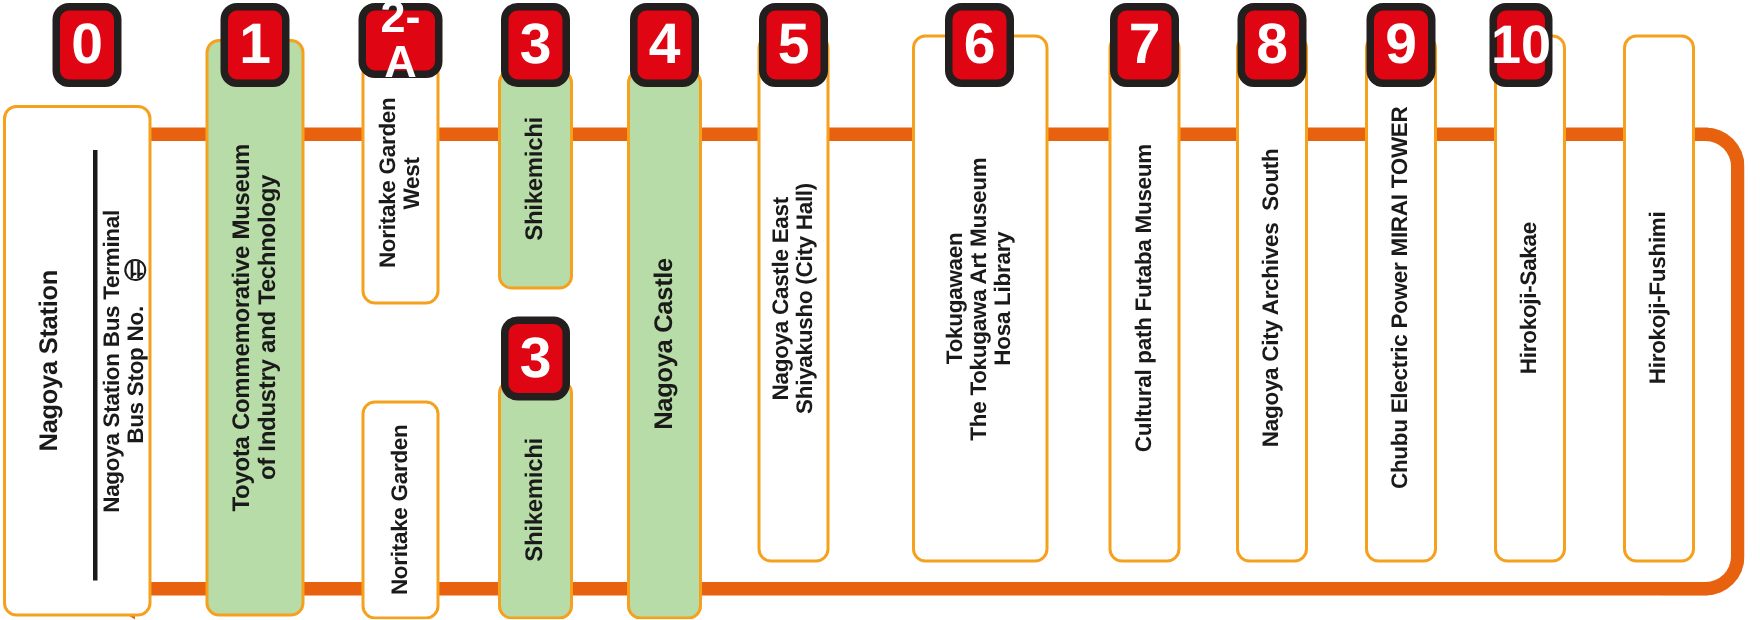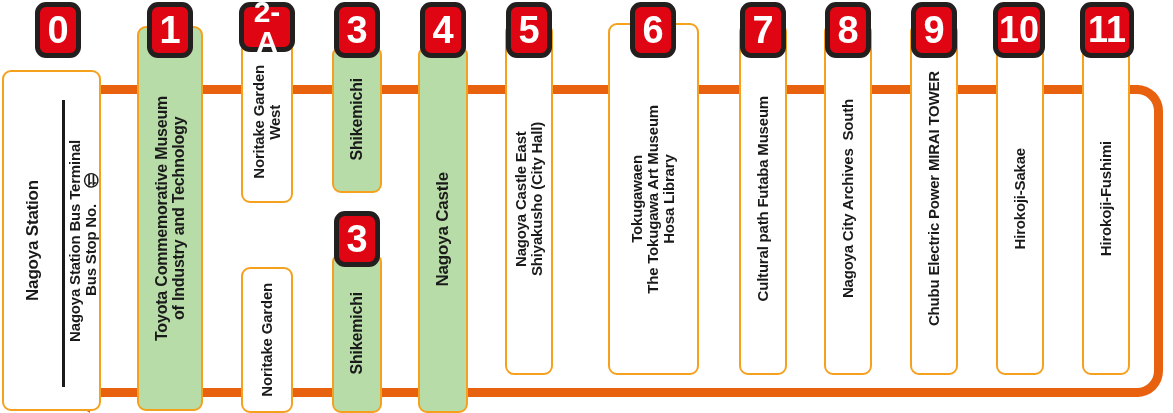--- a/index.html
+++ b/index.html
@@ -206,22 +206,21 @@
       <span class="vtext" style="font-size:15px;">Chubu Electric Power MIRAI TOWER</span>
     </div>
   </div>
   <div class="badge" style="left:911px; top:2px; width:46px; height:56px; font-size:38px;">9</div>
 
   <div class="stop" style="left:996px; top:23px; width:48px; height:352px;">
     <div class="stop-label">
       <span class="vtext" style="font-size:15px;">Hirokoji-Sakae</span>
     </div>
   </div>
-  <div class="badge" style="left:993px; top:2px; width:52px; height:56px; font-size:36px;">10</div>
+  <div class="badge" style="left:993px; top:2px; width:42px; height:56px; font-size:36px;">10</div>
 
   <div class="stop" style="left:1082px; top:23px; width:48px; height:352px;">
     <div class="stop-label">
       <span class="vtext" style="font-size:15px;">Hirokoji-Fushimi</span>
     </div>
   </div>
-  <div class="badge" style="left:1080px; top:2px; width:54px; height:56px; font-size:36px;">11</div>
 
 </div>
 
 </body></html>

